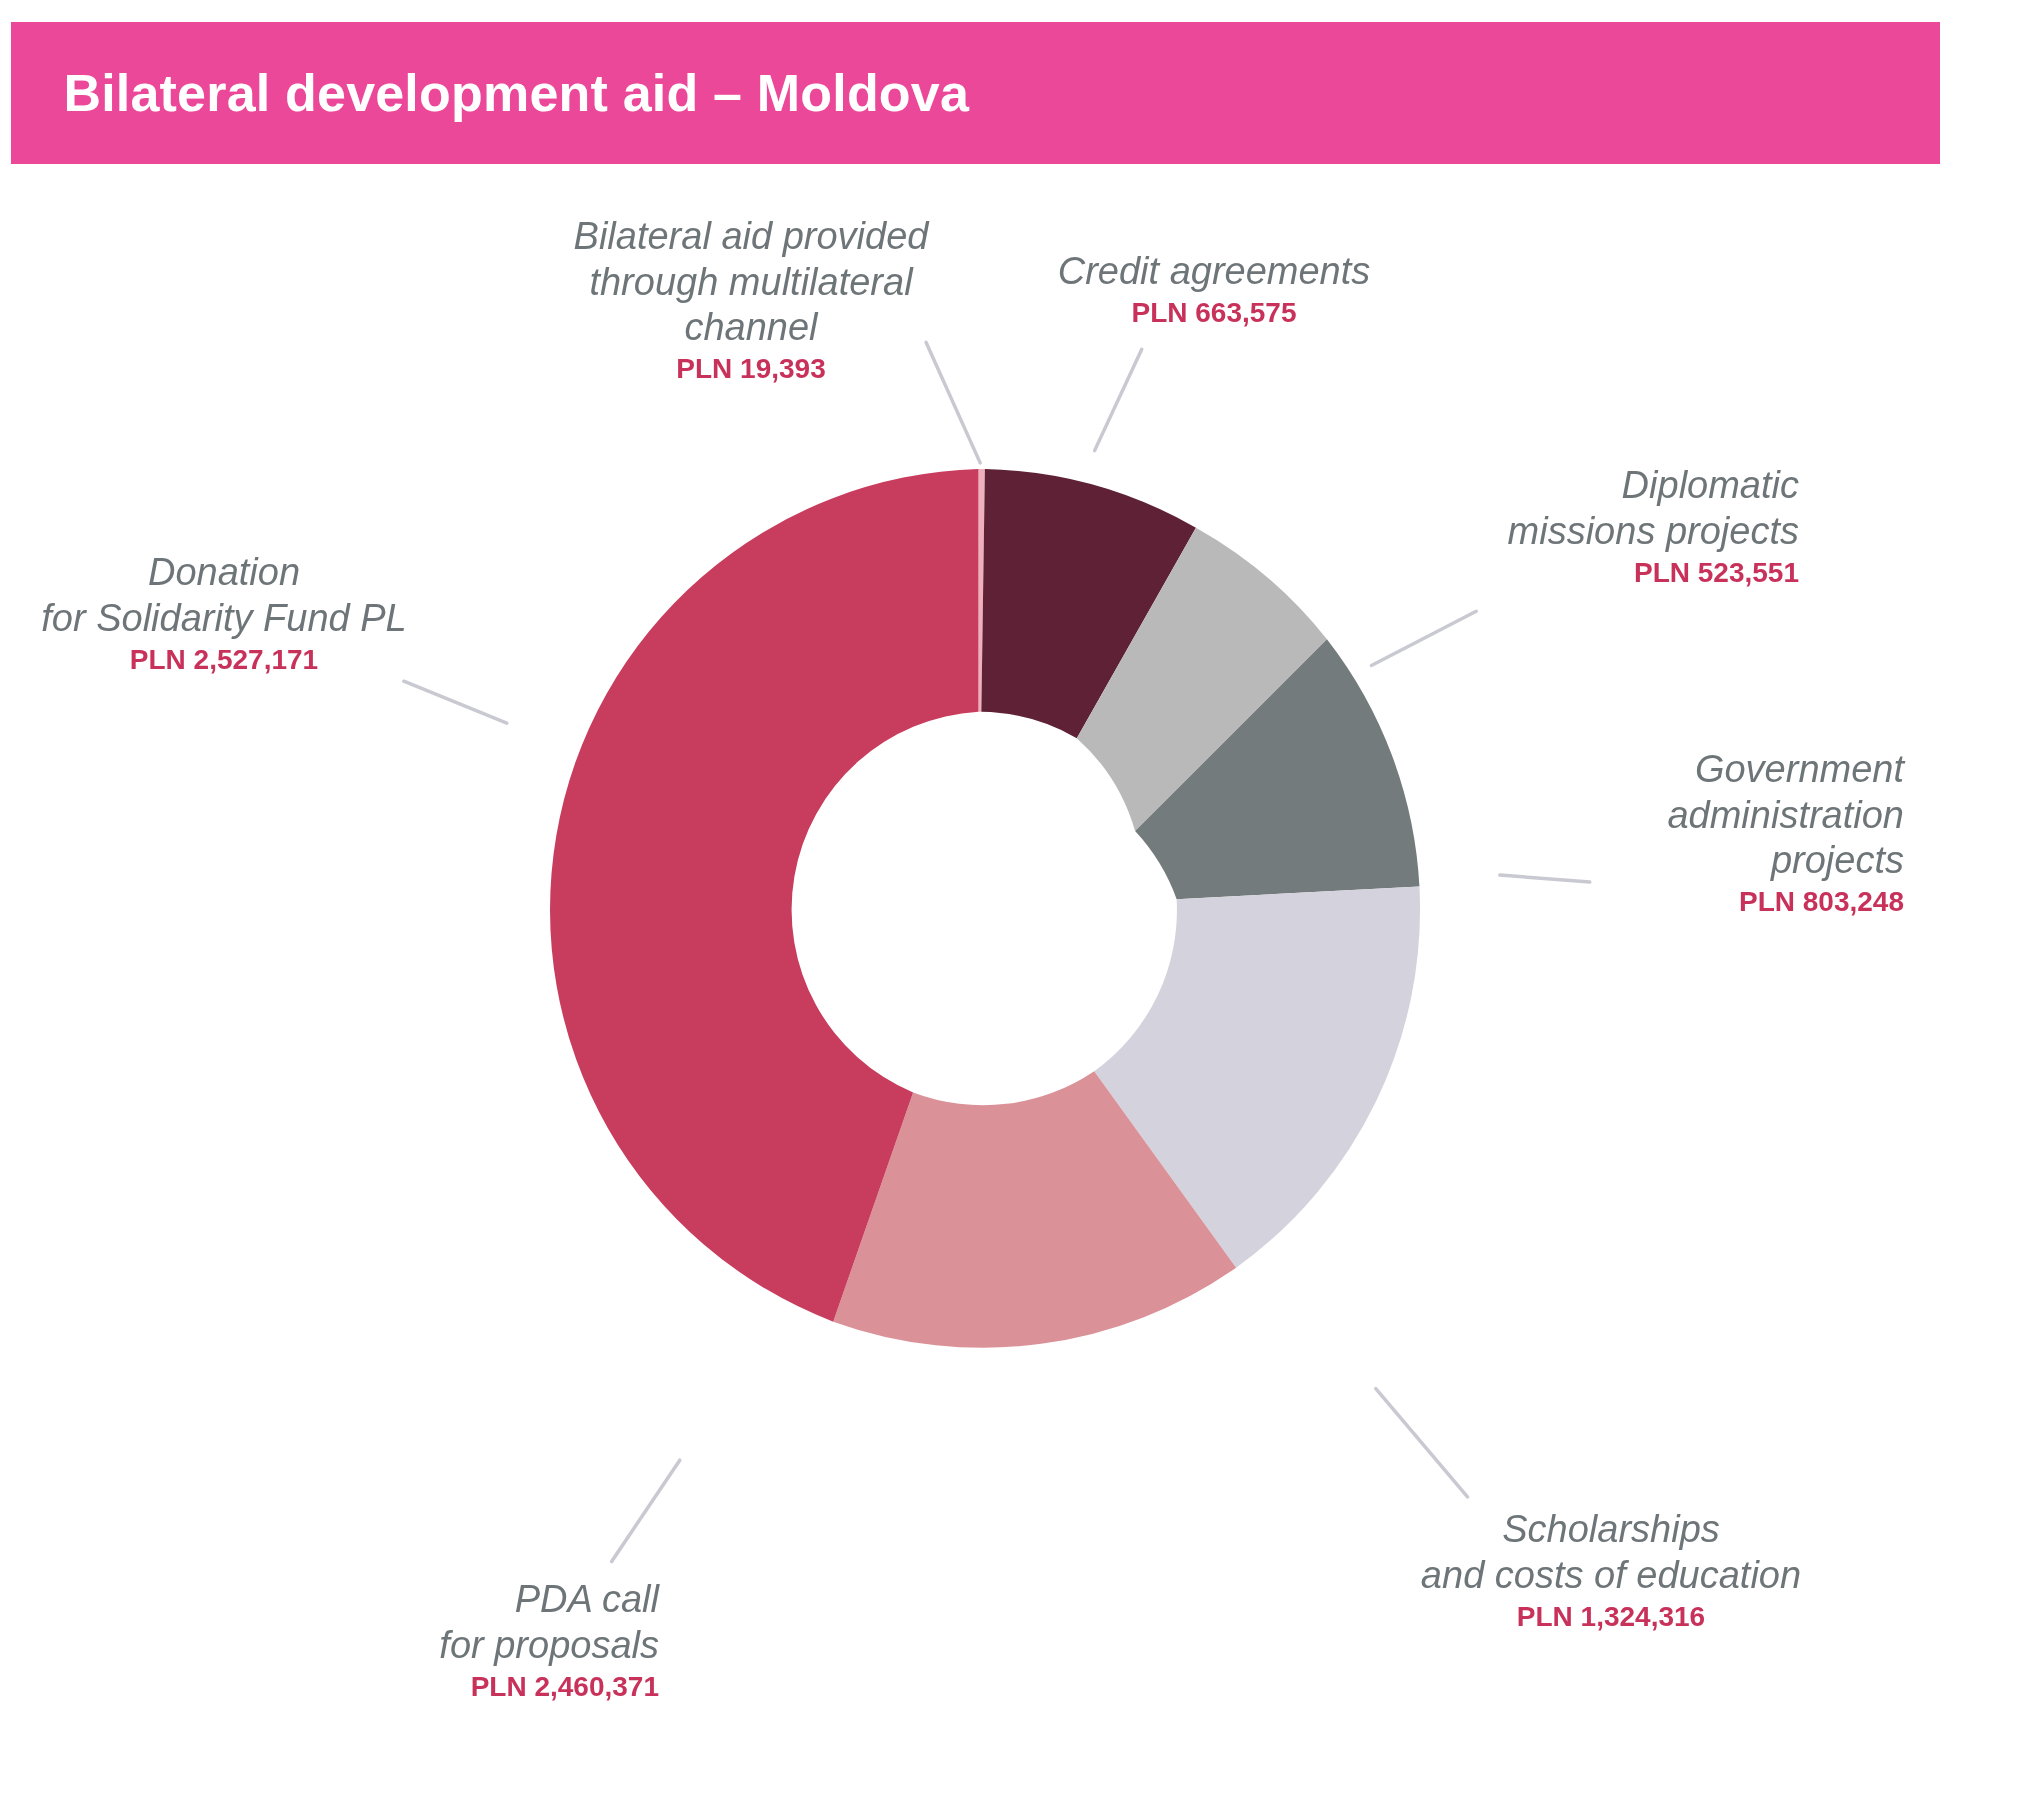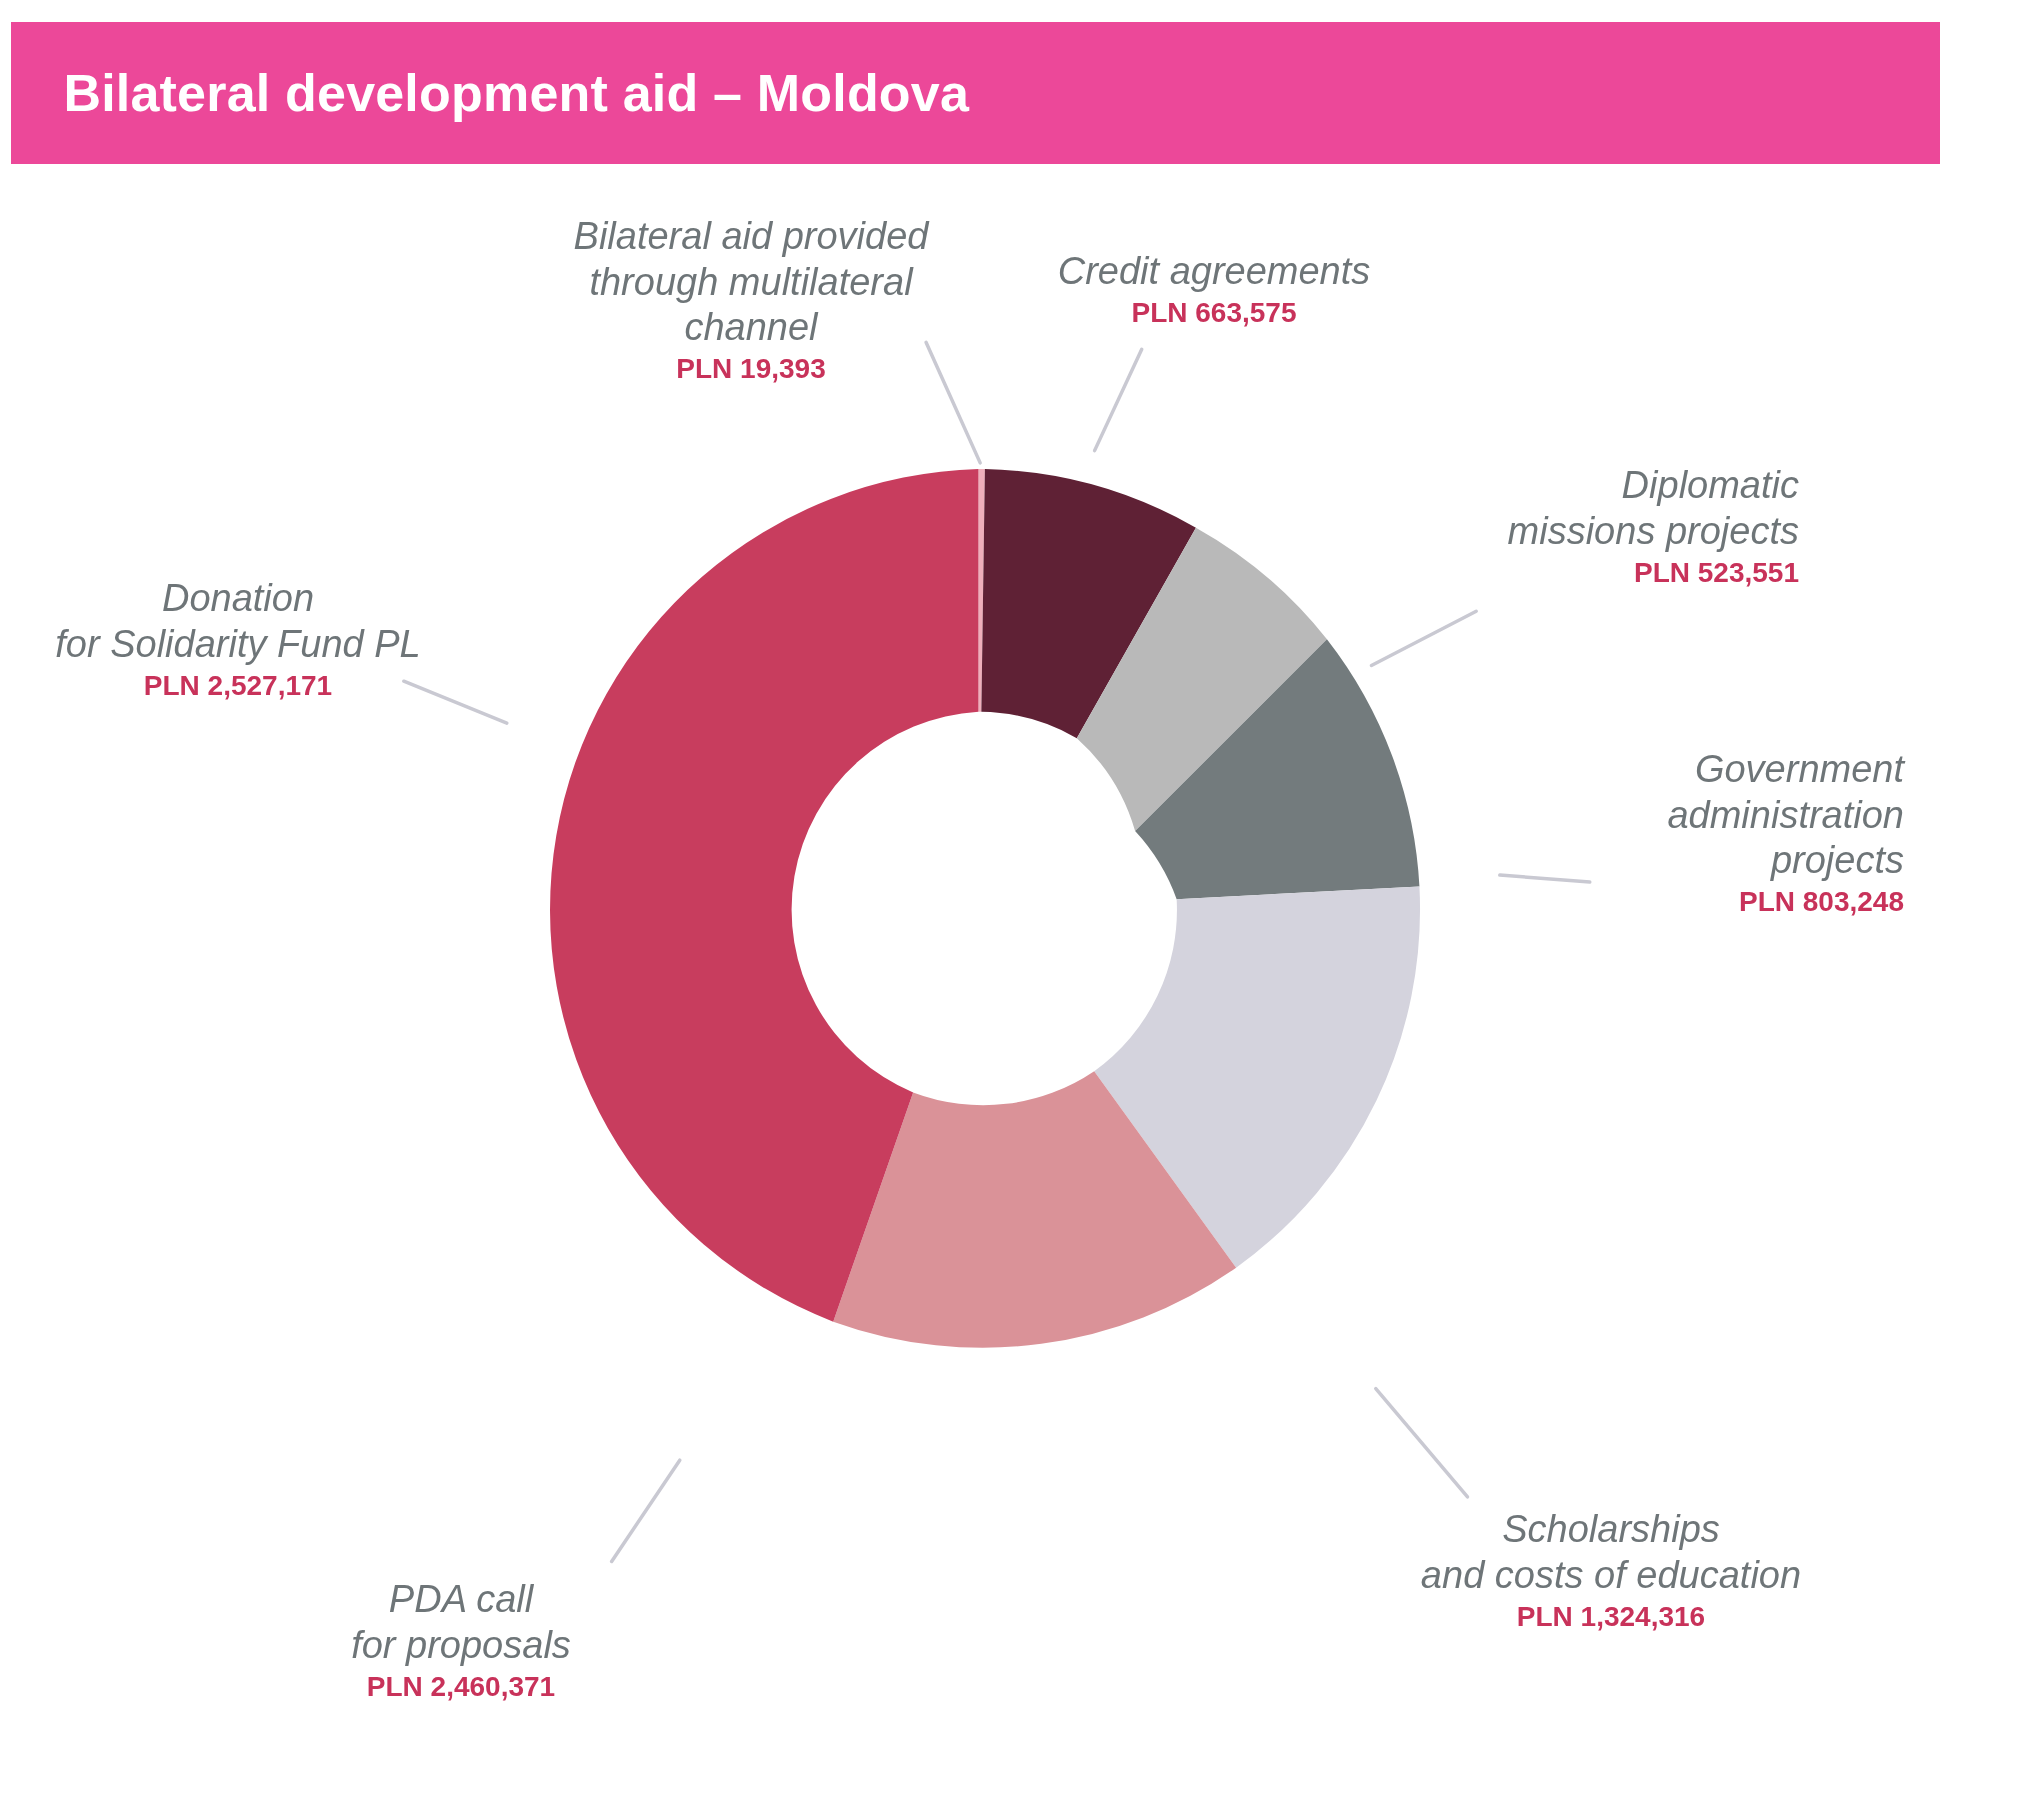--- a/index.html
+++ b/index.html
@@ -168,26 +168,26 @@
 projects</span>
     <span class="val">PLN 803,248</span>
   </div>
 
   <div class="callout ta-center" style="left:1384px; top:1507px; width:454px;">
     <span class="cat">Scholarships
 and costs of education</span>
     <span class="val">PLN 1,324,316</span>
   </div>
 
-  <div class="callout ta-center" style="left:282px; top:1577px; width:358px;">
+  <div class="callout ta-center" style="left:301px; top:1577px; width:358px;text-align:right;">
     <span class="cat">PDA call
 for proposals</span>
     <span class="val">PLN 2,460,371</span>
   </div>
 
-  <div class="callout ta-center" style="left:50px; top:550px; width:376px;margin-top:26px;">
+  <div class="callout ta-center" style="left:36px; top:550px; width:376px;">
     <span class="cat">Donation
 for Solidarity Fund PL</span>
     <span class="val">PLN 2,527,171</span>
   </div>
 
 </div>
 
 
 </body></html>

